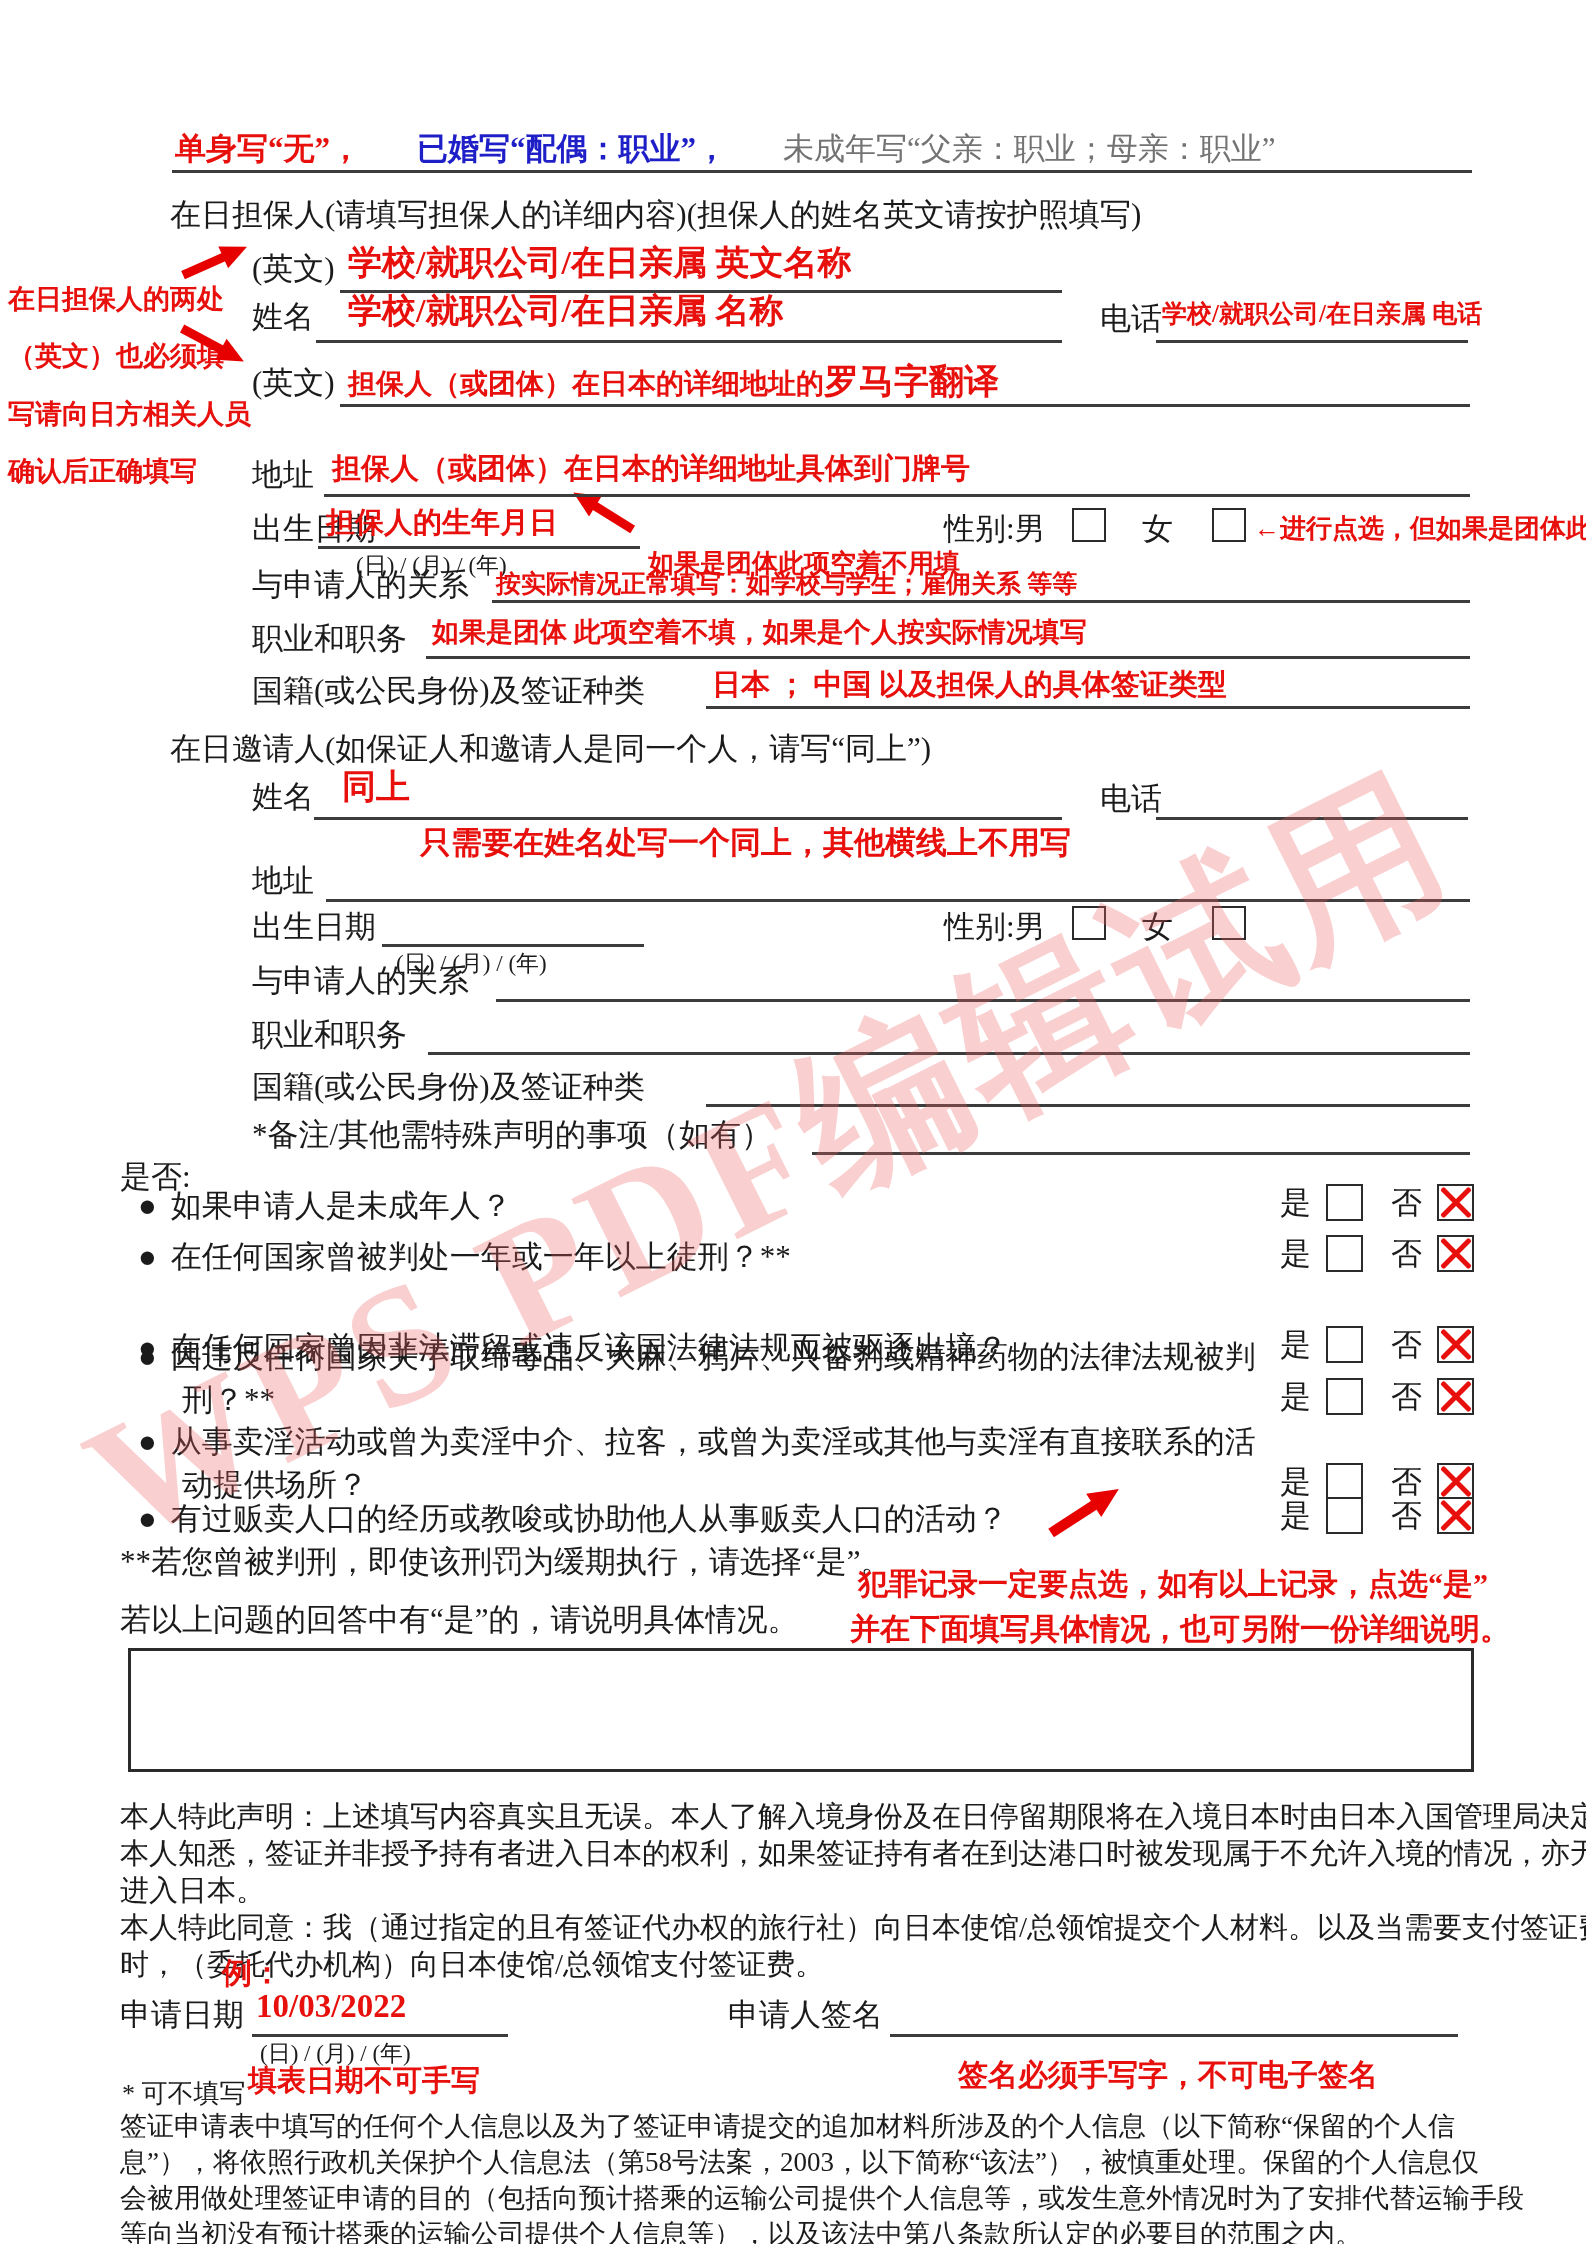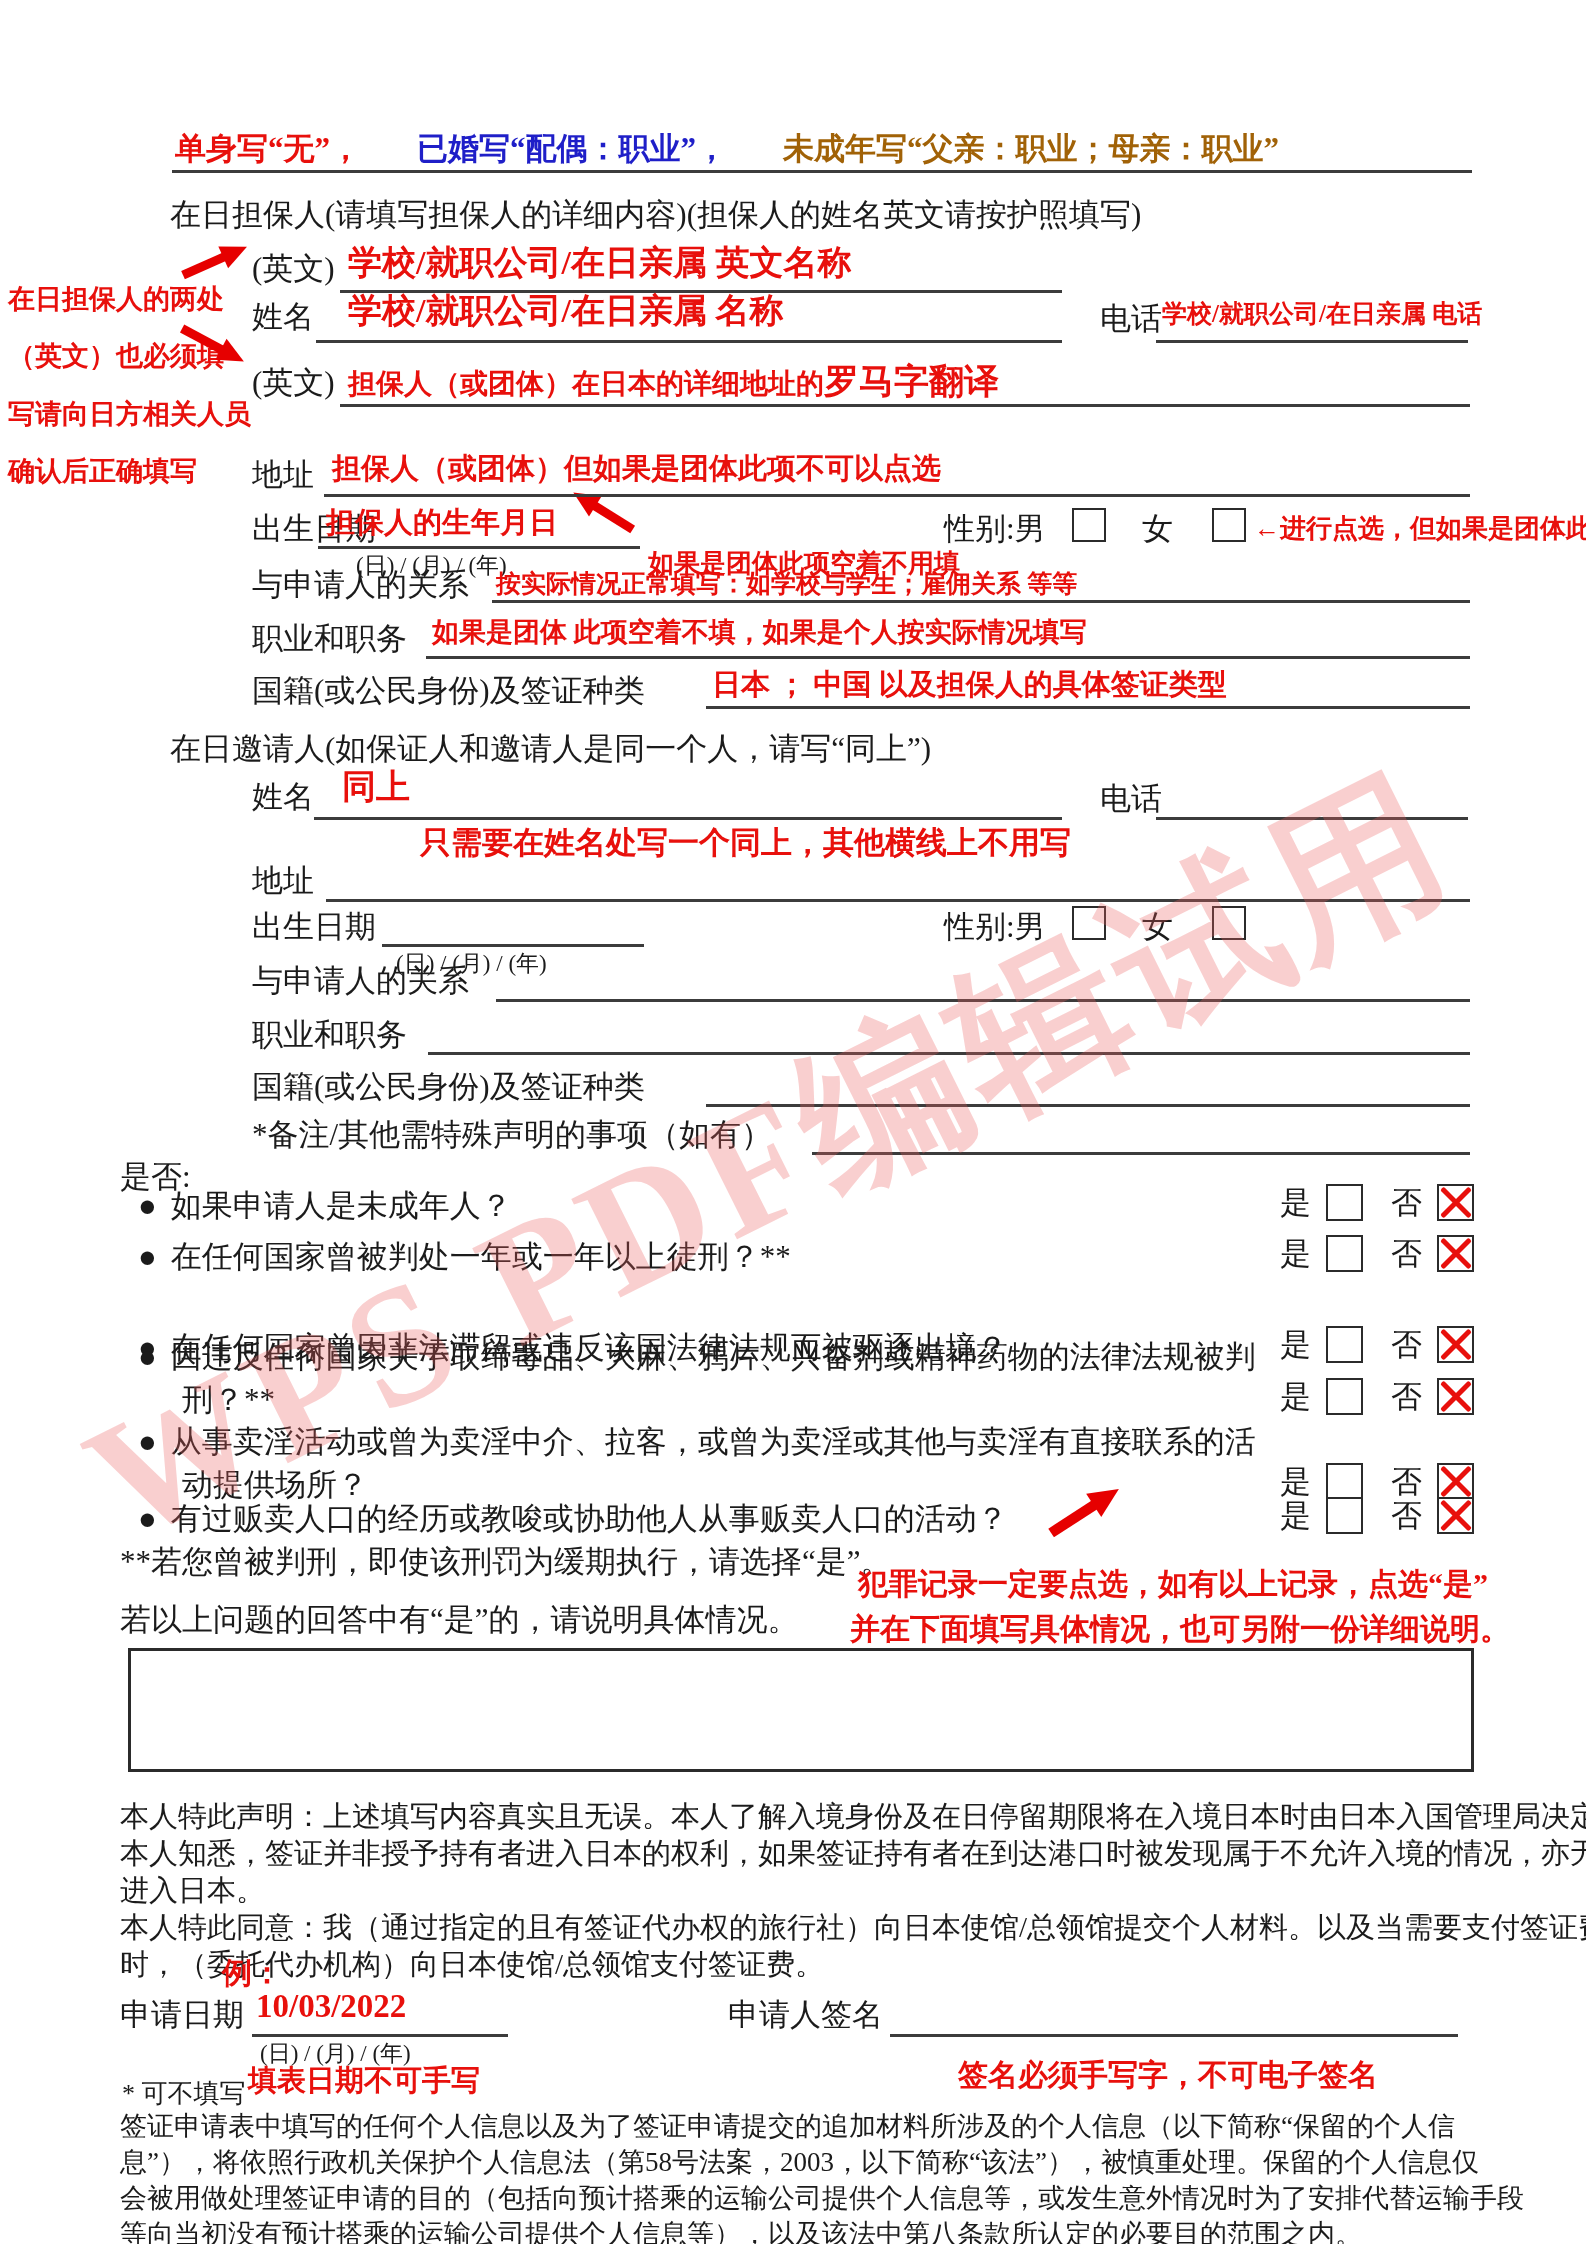--- a/index.html
+++ b/index.html
@@ -1,21 +1,21 @@
 <!DOCTYPE html>
 <html><head>
 <meta charset="utf-8">
 <style>
   html,body{margin:0;padding:0;background:#888;}
   .page{position:relative;width:1586px;height:2244px;background:#ffffff;overflow:hidden;
         font-family:"Liberation Serif","DejaVu Serif",serif;color:#1b1b1b;}
   .t{position:absolute;white-space:nowrap;font-size:31px;line-height:1.25;}
   .red{color:#e8100c;font-weight:bold;}
   .blue{color:#1f1fc8;font-weight:bold;}
-  .green{color:#a16207;font-weight:bold;}
+  .green{color:#737373;font-weight:normal;}
   .ul{position:absolute;height:0;border-bottom:3px solid #3c3c3c;}
   .cb{display:inline-block;width:33px;height:33px;border:2.5px solid #2b2b2b;position:relative;background:#fff;}
   .cbabs{position:absolute;width:30px;height:30px;border:2.5px solid #2b2b2b;background:#fff;}
   .cb.checked::before,.cb.checked::after{content:"";position:absolute;left:-3px;top:14px;width:40px;height:5px;background:#e8100c;border-radius:2px;}
   .cb.checked::before{transform:rotate(45deg);}
   .cb.checked::after{transform:rotate(-45deg);}
   .qrow{position:absolute;left:138px;width:1336px;display:flex;align-items:flex-end;}
   .qtext{width:1122px;font-size:31px;line-height:43px;white-space:normal;padding-left:44px;text-indent:-44px;}
   .bullet{margin-right:14px;}
   .qchecks{margin-left:auto;display:flex;align-items:center;font-size:31px;padding-bottom:3px;}
@@ -78,21 +78,21 @@
   <i class="ul" style="left:316px;top:340px;width:746px;"></i>
   <div class="t" style="left:1100px;top:300px;">电话</div>
   <div class="t red" style="left:1162px;top:298px;font-size:25px;">学校/就职公司/在日亲属 电话</div>
   <i class="ul" style="left:1156px;top:340px;width:312px;"></i>
 
   <div class="t" style="left:252px;top:364px;">(英文)</div>
   <div class="t red" style="left:348px;top:360px;font-size:28px;"><span>担保人（或团体）在日本的详细地址的</span><span style="font-size:35px;">罗马字翻译</span></div>
   <i class="ul" style="left:340px;top:404px;width:1130px;"></i>
 
   <div class="t" style="left:252px;top:456px;">地址</div>
-  <div class="t red" style="left:332px;top:450px;font-size:29px;">担保人（或团体）但如果是团体此项不可以点选</div>
+  <div class="t red" style="left:332px;top:450px;font-size:29px;">担保人（或团体）在日本的详细地址具体到门牌号</div>
   <i class="ul" style="left:324px;top:494px;width:1146px;"></i>
 
   <div class="t" style="left:252px;top:510px;">出生日期</div>
   <div class="t red" style="left:326px;top:504px;font-size:29px;">担保人的生年月日</div>
   <i class="ul" style="left:318px;top:546px;width:322px;"></i>
   <div class="t" style="left:356px;top:552px;font-size:23px;">(日) / (月) / (年)</div>
   <div class="t red" style="left:648px;top:548px;font-size:26px;">如果是团体此项空着不用填</div>
   <div class="t" style="left:944px;top:510px;">性别:男</div>
   <span class="cbabs" style="left:1072px;top:508px;"></span>
   <div class="t" style="left:1142px;top:510px;">女</div>

